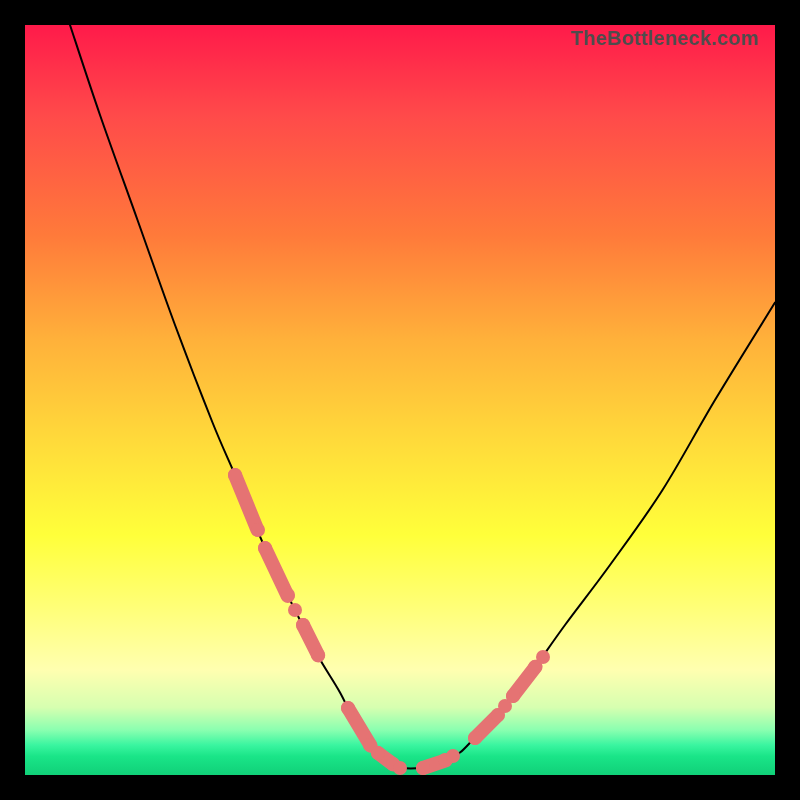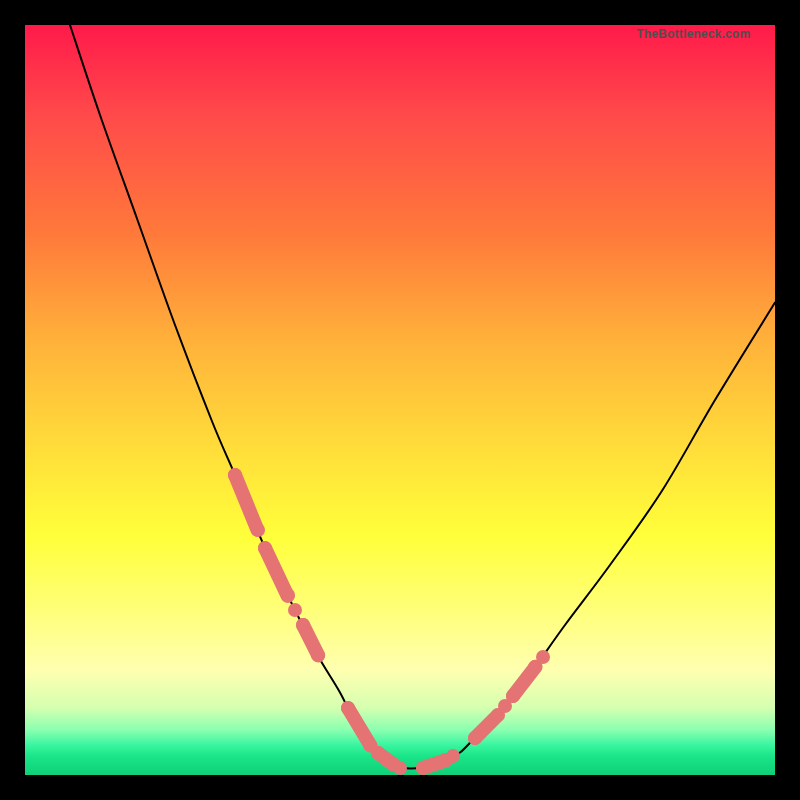--- a/index.html
+++ b/index.html
@@ -28,22 +28,22 @@
       #ffffb0 86%,
       #d6ffb0 91%,
       #8affb0 94%,
       #3af5a0 96%,
       #1ae588 97.5%,
       #10d078 100%);
   }
   .watermark {
     position: absolute;
     top: 2px;
-    right: 24px;
-    font-size: 12px;
+    right: 16px;
+    font-size: 20px;
     font-weight: 600;
     color: #4d4d4d;
     letter-spacing: 0.2px;
   }
   svg.curve {
     position: absolute;
     left: 0;
     top: 0;
     width: 750px;
     height: 750px;

